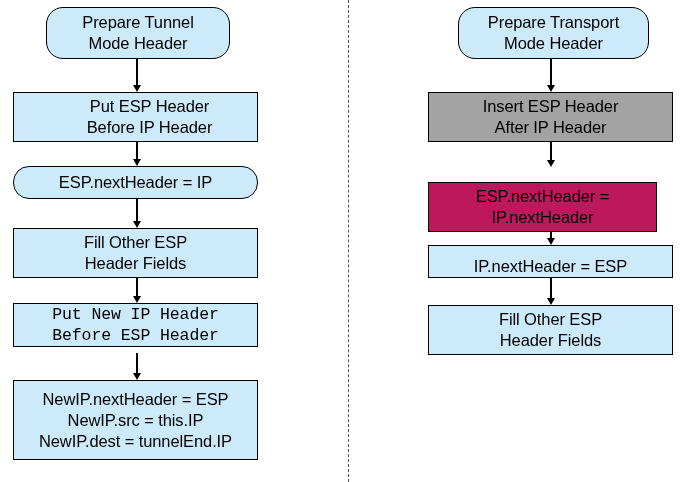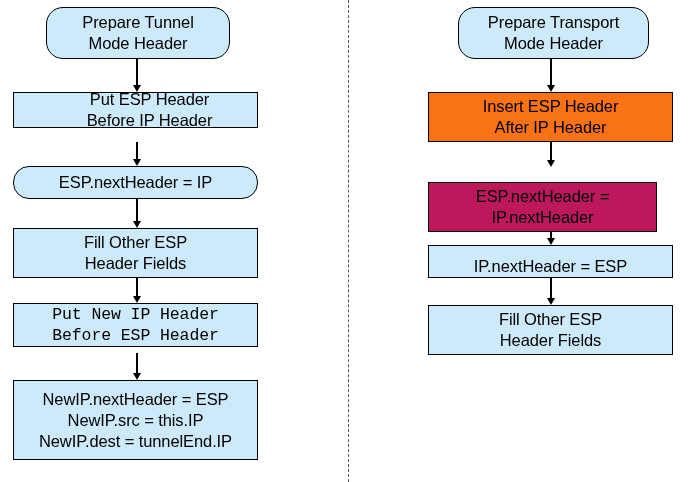--- a/index.html
+++ b/index.html
@@ -83,21 +83,21 @@
     <div class="arrow" style="left: 137px; top: 278px; height: 25px;">
       <div class="shaft" style="height: 19px;"></div>
       <div class="head" style="top: 18px;"></div>
     </div>
     <div class="arrow" style="left: 137px; top: 353px; height: 27px;">
       <div class="shaft" style="height: 21px;"></div>
       <div class="head" style="top: 20px;"></div>
     </div>
     <div class="node terminator" style="left: 46px; top: 7px; width: 184px; height: 52px; background: rgb(205, 234, 250); border-color: rgb(0, 0, 0); color: rgb(0, 0, 0);"><span>Prepare Tunnel
 Mode Header</span></div>
-    <div class="node" style="left: 13px; top: 92px; width: 245px; height: 36px; background: rgb(205, 234, 250); border-color: rgb(0, 0, 0); color: rgb(0, 0, 0); padding-left: 32px;"><span>Put ESP Header
+    <div class="node" style="left: 13px; top: 92px; width: 245px; height: 50px; background: rgb(205, 234, 250); border-color: rgb(0, 0, 0); color: rgb(0, 0, 0); padding-left: 32px;"><span>Put ESP Header
 Before IP Header</span></div>
     <div class="node" style="left: 13px; top: 166px; width: 245px; height: 33px; background: rgb(205, 234, 250); border-color: rgb(0, 0, 0); color: rgb(0, 0, 0); border-radius: 16px;"><span>ESP.nextHeader = IP</span></div>
     <div class="node" style="left: 13px; top: 228px; width: 245px; height: 50px; background: rgb(205, 234, 250); border-color: rgb(0, 0, 0); color: rgb(0, 0, 0);"><span>Fill Other ESP
 Header Fields</span></div>
     <div class="node" style="left: 13px; top: 303px; width: 245px; height: 44px; background: rgb(205, 234, 250); border-color: rgb(0, 0, 0); color: rgb(0, 0, 0); font-family: Liberation Mono, monospace;"><span>Put New IP Header
 Before ESP Header</span></div>
     <div class="node" style="left: 13px; top: 380px; width: 245px; height: 80px; background: rgb(205, 234, 250); border-color: rgb(0, 0, 0); color: rgb(0, 0, 0);"><span>NewIP.nextHeader = ESP
 NewIP.src = this.IP
 NewIP.dest = tunnelEnd.IP</span></div>
     <div class="arrow" style="left: 551px; top: 59px; height: 33px;">
@@ -111,20 +111,20 @@
     <div class="arrow" style="left: 551px; top: 217px; height: 28px;">
       <div class="shaft" style="height: 22px;"></div>
       <div class="head" style="top: 21px;"></div>
     </div>
     <div class="arrow" style="left: 551px; top: 278px; height: 27px;">
       <div class="shaft" style="height: 21px;"></div>
       <div class="head" style="top: 20px;"></div>
     </div>
     <div class="node terminator" style="left: 458px; top: 7px; width: 191px; height: 52px; background: rgb(205, 234, 250); border-color: rgb(0, 0, 0); color: rgb(0, 0, 0);"><span>Prepare Transport
 Mode Header</span></div>
-    <div class="node" style="left: 428px; top: 92px; width: 245px; height: 50px; background: #f97316; border-color: rgb(0, 0, 0); color: rgb(0, 0, 0);"><span>Insert ESP Header
+    <div class="node" style="left: 428px; top: 92px; width: 245px; height: 50px; background: #a3a3a3; border-color: rgb(0, 0, 0); color: rgb(0, 0, 0);"><span>Insert ESP Header
 After IP Header</span></div>
     <div class="node" style="left: 428px; top: 182px; width: 229px; height: 50px; background: #be185d; border-color: rgb(0, 0, 0); color: rgb(0, 0, 0);"><span>ESP.nextHeader =
 IP.nextHeader</span></div>
     <div class="node" style="left: 428px; top: 245px; width: 245px; height: 33px; background: rgb(205, 234, 250); border-color: rgb(0, 0, 0); color: rgb(0, 0, 0); align-items: flex-end;"><span>IP.nextHeader = ESP</span></div>
     <div class="node" style="left: 428px; top: 305px; width: 245px; height: 50px; background: rgb(205, 234, 250); border-color: rgb(0, 0, 0); color: rgb(0, 0, 0);"><span>Fill Other ESP
 Header Fields</span></div>
   </div>
 
 </body></html>

